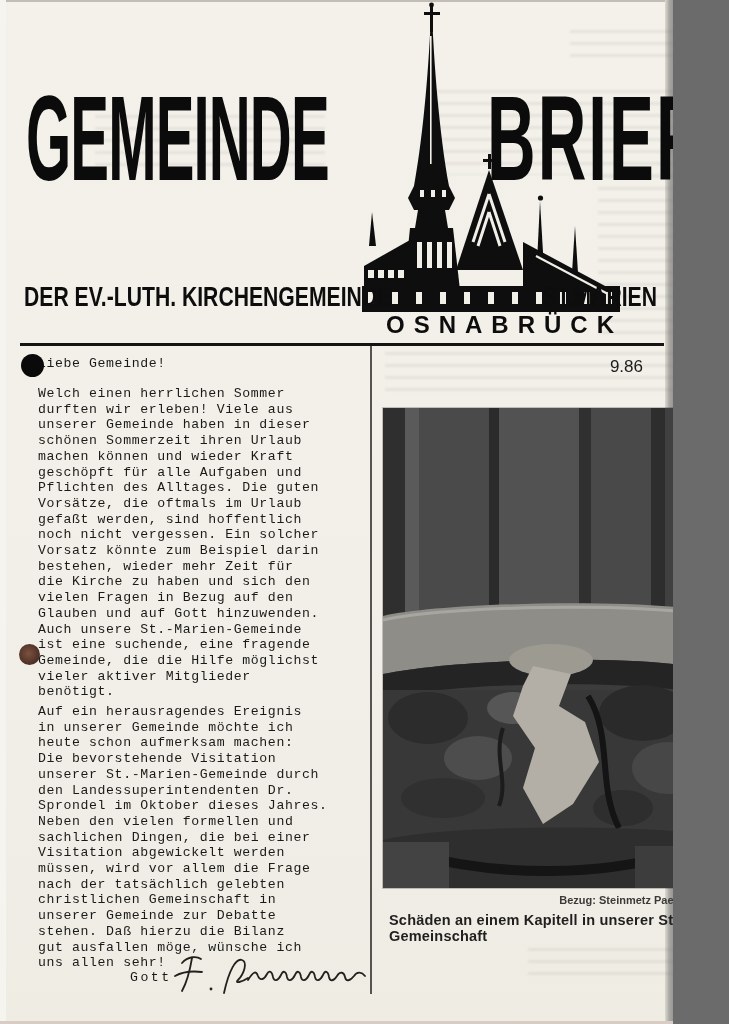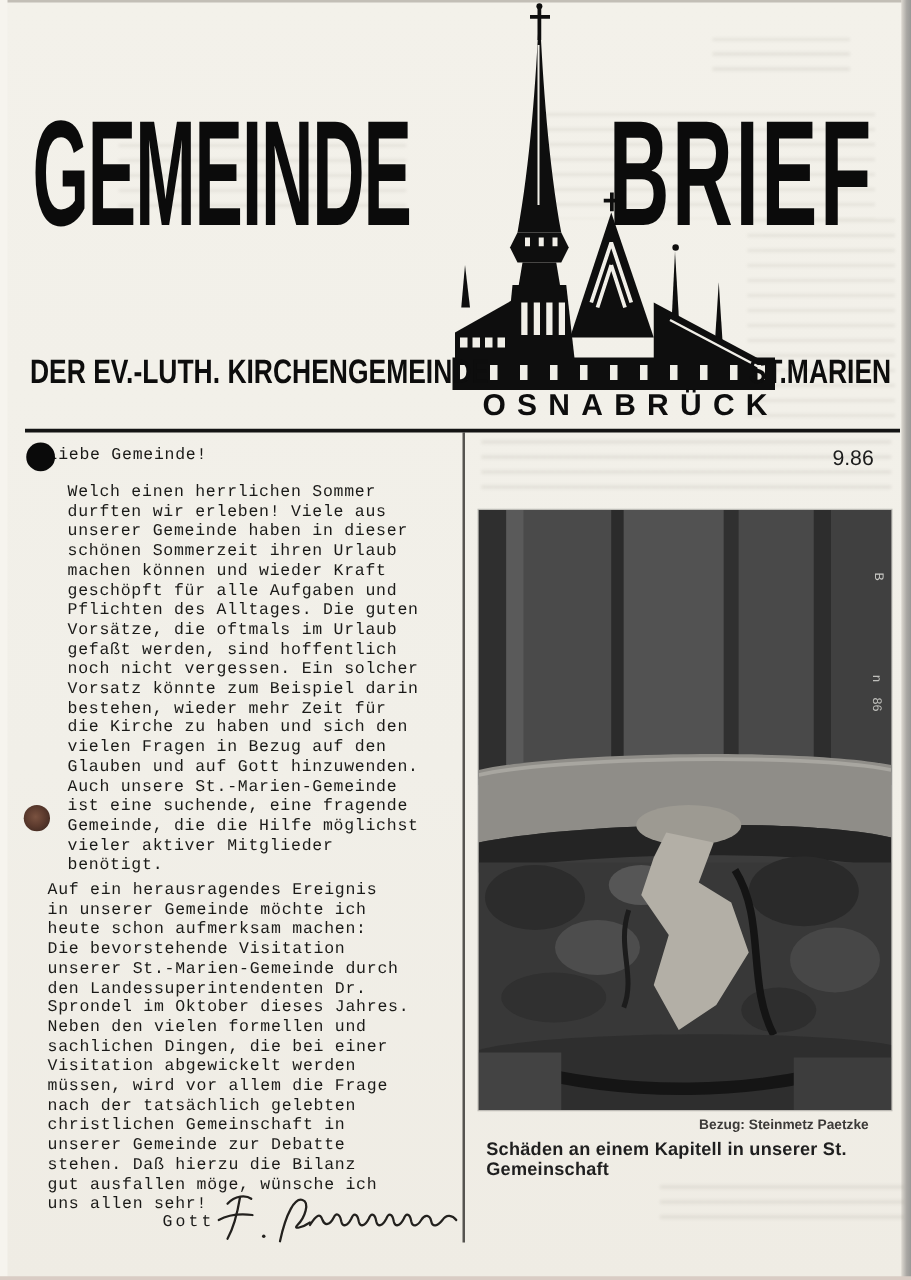--- a/index.html
+++ b/index.html
@@ -1,17 +1,17 @@
 <!DOCTYPE html>
 <html><head>
 <meta charset="utf-8">
 <style>
   html,body{margin:0;padding:0;background:#6b6b6b;}
   .page{
-    position:relative;width:729px;height:1024px;overflow:hidden;
+    position:relative;width:673px;height:1024px;overflow:hidden;
     background:linear-gradient(180deg,#f3f1ea 0%,#f1efe8 60%,#efece4 100%);
     font-family:"Liberation Sans",sans-serif;color:#111;
   }
   .edge-top{position:absolute;top:0;left:0;width:100%;height:2px;background:#c2beb6;}
   .edge-right{position:absolute;top:0;right:0;width:8px;height:100%;
     background:linear-gradient(90deg,#ddd9d1 0%,#a9a7a3 55%,#979795 100%);}
   .edge-bottom{position:absolute;bottom:0;left:0;width:100%;height:3px;background:#d9ccc4;}
   .edge-left{position:absolute;top:0;left:0;width:6px;height:100%;background:#f6f4ee;}
 
   .ghost{position:absolute;pointer-events:none;opacity:.5;filter:blur(1.2px);
@@ -35,21 +35,21 @@
     letter-spacing:9px;color:#0d0d0d;z-index:4;}
   .date{position:absolute;right:30px;top:317px;font-size:17px;color:#1c1c1c;z-index:3;margin-top:40px;}
 
   .rule{position:absolute;left:20px;right:9px;top:343px;height:3px;background:#141414;z-index:3;}
   .divider{position:absolute;left:370px;top:346px;width:2px;height:648px;background:#565450;z-index:2;}
 
   .typew{position:absolute;font-family:"Liberation Mono","DejaVu Sans Mono",monospace;
     font-size:13.2px;line-height:15.7px;letter-spacing:.6px;color:#1a1a18;
     white-space:pre-line;z-index:3;}
   .salutation{left:38px;top:356px;}
-  .para1{left:38px;top:386px;width:330px;margin-left:16px;}
+  .para1{left:38px;top:386px;width:330px;}
   .para2{left:38px;top:704px;width:330px;}
   .closing{left:130px;top:970px;letter-spacing:2.5px;}
   .signature-svg{position:absolute;left:168px;top:950px;z-index:3;}
 
   .hole{position:absolute;border-radius:50%;z-index:5;}
   .hole-1{left:21px;top:354px;width:23px;height:23px;background:#0a0a0a;}
   .hole-2{left:19px;top:644px;width:21px;height:21px;
     background:radial-gradient(circle at 45% 45%, #7a5240 0%, #5d3b2e 45%, #33211b 100%);}
 
   .church-svg{position:absolute;left:360px;top:2px;z-index:2;}

